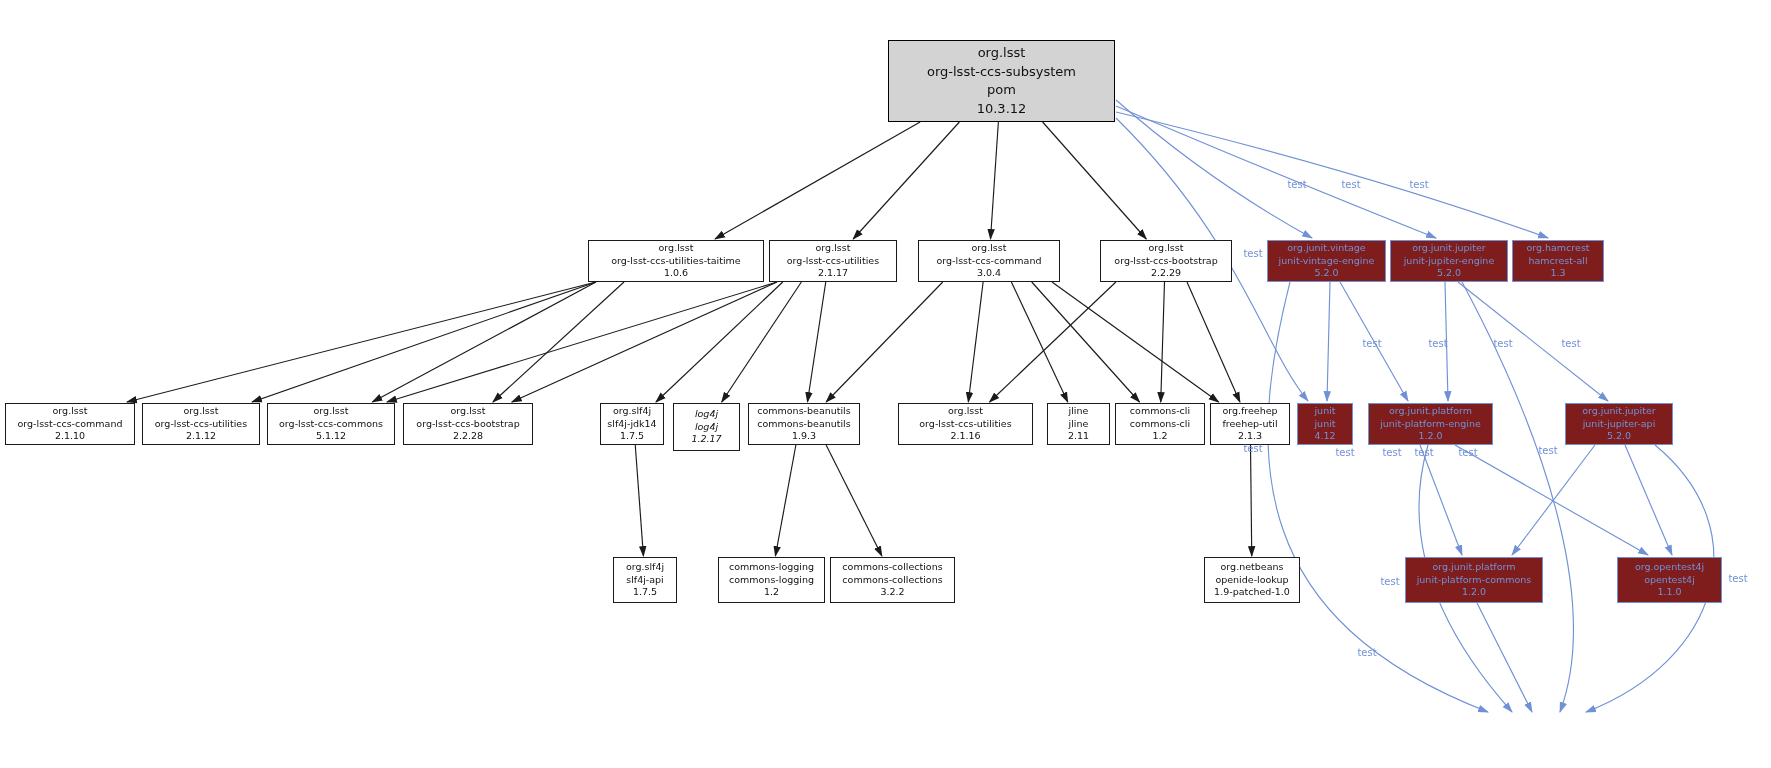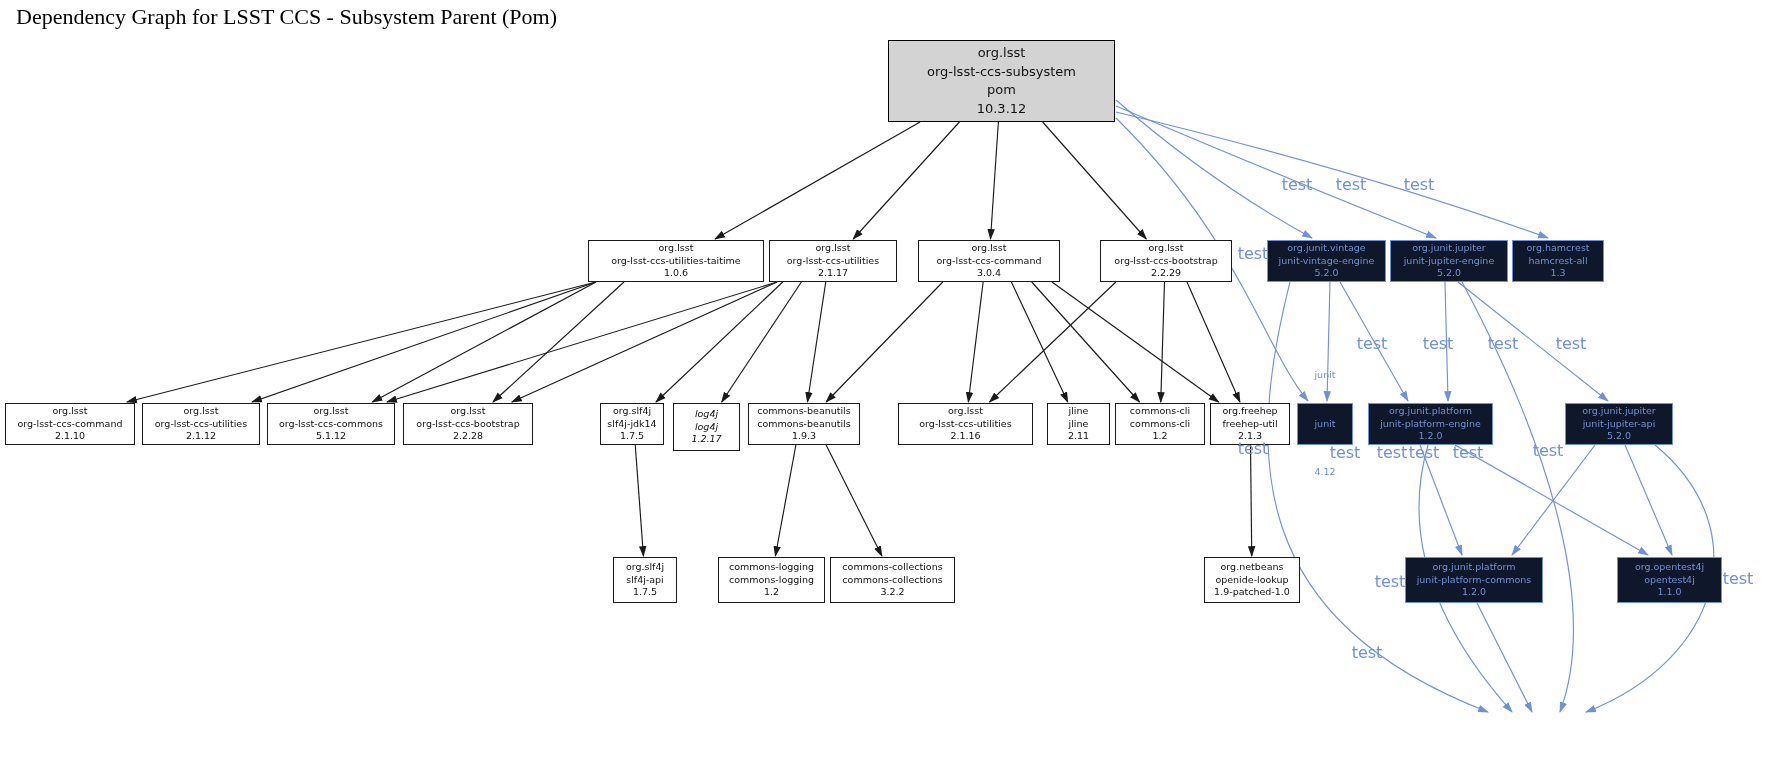--- a/index.html
+++ b/index.html
@@ -9,22 +9,22 @@
   #edge-layer{position:absolute;left:0;top:0;}
   .graph-title{position:absolute;left:16px;top:4px;
        font-family:"Liberation Serif","DejaVu Serif",serif;
        font-size:22px;color:#000;white-space:nowrap;}
   .node{position:absolute;display:flex;flex-direction:column;align-items:center;
        justify-content:center;background:#ffffff;border:1.2px solid #1a1a1a;
        font-size:9.5px;line-height:12.8px;color:#111;text-align:center;
        white-space:nowrap;box-sizing:border-box;}
   .node.root{background:#d3d3d3;border:1.2px solid #000;
        font-size:13px;line-height:18.5px;}
-  .node.test{border-color:#7191d6;color:#7191d6;background:#0f172a;}
-  .edge-label{position:absolute;font-size:16px;color:#7191d6;
+  .node.test{border-color:#7191d6;color:#7191d6;background:#7f1d1d;}
+  .edge-label{position:absolute;font-size:10px;color:#7191d6;
        transform:translate(-50%,-50%);white-space:nowrap;}
 </style>
 </head>
 <body>
 
 <div id="graph-stage">
   <svg id="edge-layer" width="1771" height="768" viewBox="0 0 1771 768">
     <defs>
       <marker id="arrow-black" viewBox="0 0 10 8" refX="9" refY="4" markerWidth="11" markerHeight="9" orient="auto" markerUnits="userSpaceOnUse">
         <path d="M0,0.6 L10,4 L0,7.4 z" fill="#1a1a1a"></path>
@@ -71,21 +71,20 @@
         <path d="M1420,445 L1462,555" fill="none" stroke="#7191d6" stroke-width="1.15" marker-end="url(#arrow-blue)"></path>
         <path d="M1455,445 L1648,555" fill="none" stroke="#7191d6" stroke-width="1.15" marker-end="url(#arrow-blue)"></path>
         <path d="M1595,445 L1512,555" fill="none" stroke="#7191d6" stroke-width="1.15" marker-end="url(#arrow-blue)"></path>
         <path d="M1625,445 L1672,555" fill="none" stroke="#7191d6" stroke-width="1.15" marker-end="url(#arrow-blue)"></path>
         <path d="M1462,282 C1552,450 1598,610 1560,712" fill="none" stroke="#7191d6" stroke-width="1.15" marker-end="url(#arrow-blue)"></path>
         <path d="M1428,445 Q1390,575 1512,712" fill="none" stroke="#7191d6" stroke-width="1.15" marker-end="url(#arrow-blue)"></path>
         <path d="M1655,445 C1758,530 1720,660 1586,712" fill="none" stroke="#7191d6" stroke-width="1.15" marker-end="url(#arrow-blue)"></path>
         <path d="M1477,603 L1532,712" fill="none" stroke="#7191d6" stroke-width="1.15" marker-end="url(#arrow-blue)"></path>
       </g>
   </svg>
-  <div class="graph-title">Dependency Graph for LSST CCS - Subsystem Parent (Pom)</div>
 <div class="node root" style="left: 888px; top: 40px; width: 227px; height: 82px;">
       <div>org.lsst</div>
       <div>org-lsst-ccs-subsystem</div>
       <div>pom</div>
       <div>10.3.12</div>
     </div>
     <div class="node plain" style="left: 588px; top: 240px; width: 176px; height: 42px;">
       <div>org.lsst</div>
       <div>org-lsst-ccs-utilities-taitime</div>
       <div>1.0.6</div>
@@ -168,21 +167,21 @@
     <div class="node plain" style="left: 1115px; top: 403px; width: 90px; height: 42px;">
       <div>commons-cli</div>
       <div>commons-cli</div>
       <div>1.2</div>
     </div>
     <div class="node plain" style="left: 1210px; top: 403px; width: 80px; height: 42px;">
       <div>org.freehep</div>
       <div>freehep-util</div>
       <div>2.1.3</div>
     </div>
-    <div class="node test" style="left: 1297px; top: 403px; width: 56px; height: 42px; gap: 36px;">
+    <div class="node test" style="left: 1297px; top: 403px; width: 56px; height: 42px;">
       <div>junit</div>
       <div>junit</div>
       <div>4.12</div>
     </div>
     <div class="node test" style="left: 1368px; top: 403px; width: 125px; height: 42px;">
       <div>org.junit.platform</div>
       <div>junit-platform-engine</div>
       <div>1.2.0</div>
     </div>
     <div class="node test" style="left: 1565px; top: 403px; width: 108px; height: 42px;">

